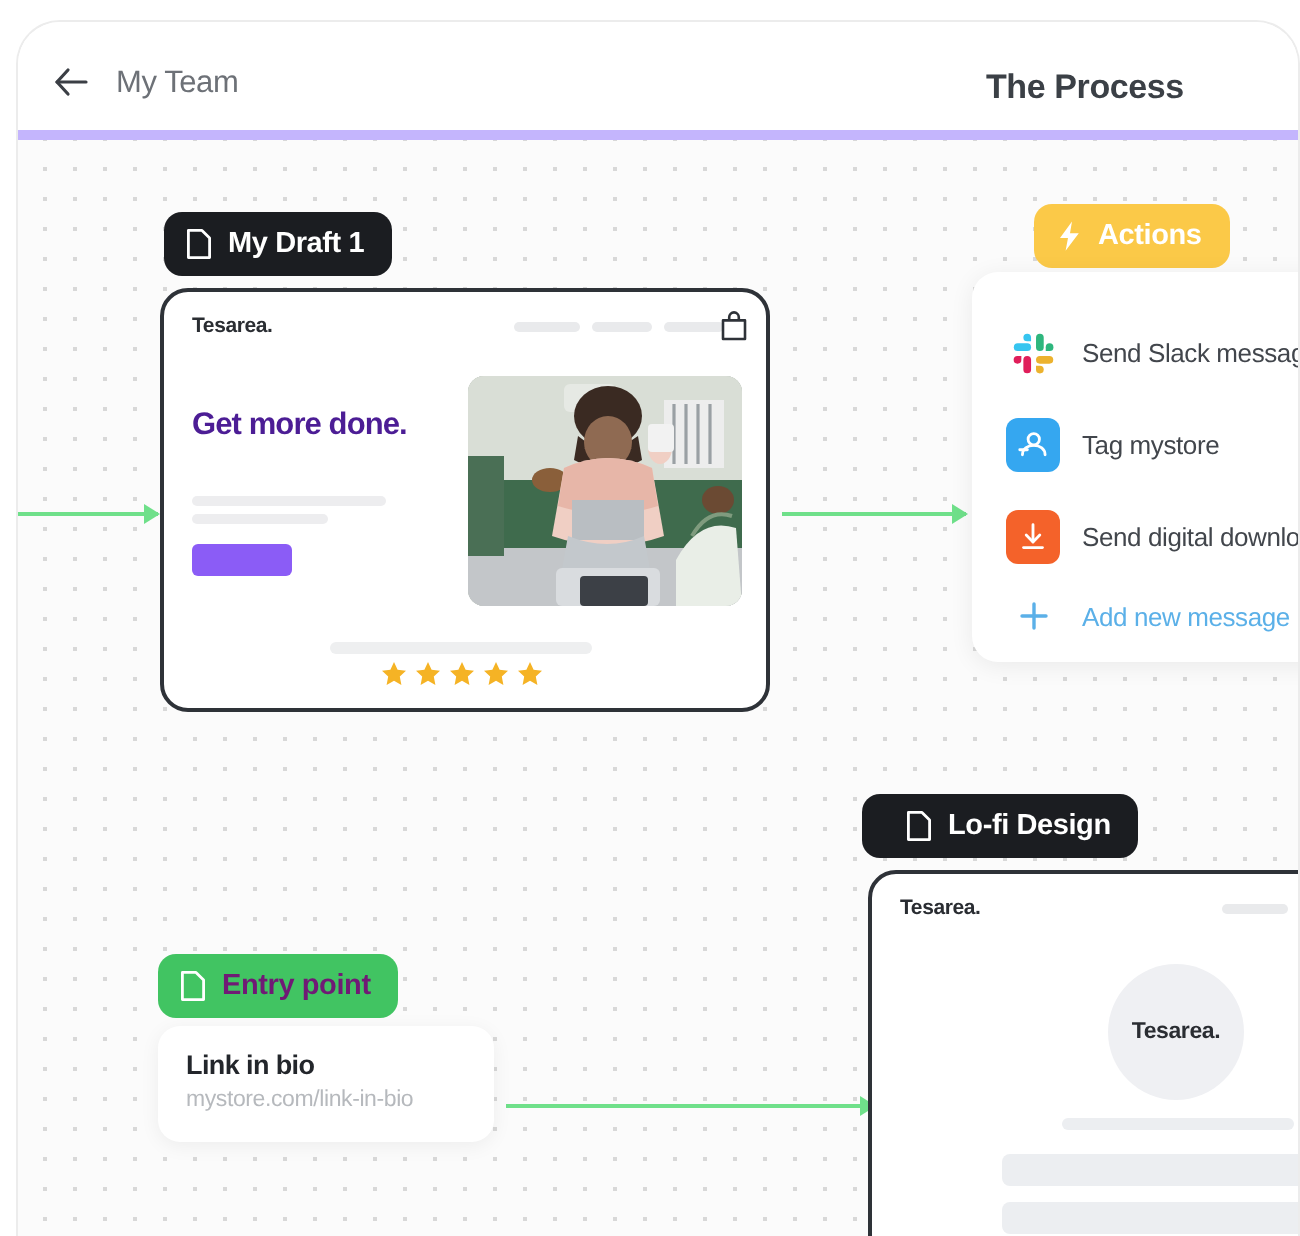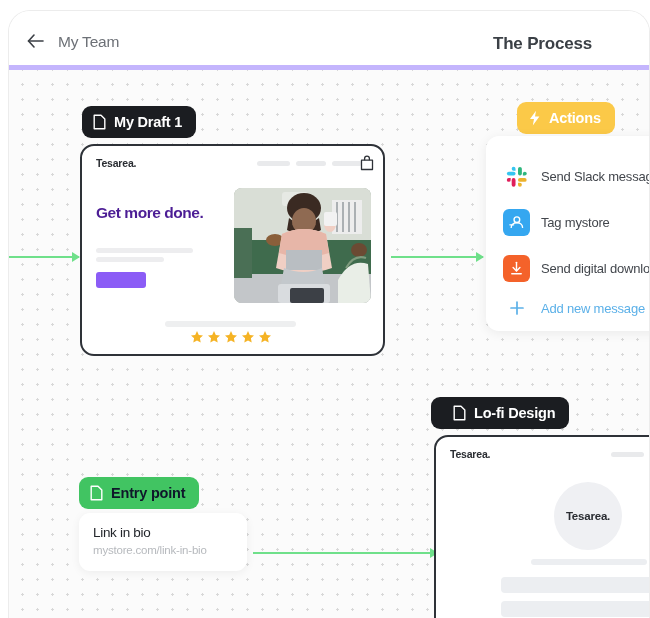--- a/index.html
+++ b/index.html
@@ -97,21 +97,21 @@
     gap: 8px;
     padding: 0 14px 0 11px;
     height: 32px;
     border-radius: 9px;
     font-size: 14.5px;
     font-weight: bold;
     letter-spacing: -0.2px;
     white-space: nowrap;
   }
   .badge-dark { background: #1b1d21; color: #ffffff; }
-  .badge-green { background: #41c462; color: #0f172a; }
+  .badge-green { background: #41c462; color: #701a75; }
   .badge-yellow { background: #fbc948; color: #ffffff; }
 
   #badge-draft   { left: 73px;  top: 36px; }
   #badge-entry   { left: 70px;  top: 407px; }
   #badge-lofi    { left: 422px; top: 327px; padding-left: 22px; }
   #badge-actions { left: 477px; top: 32px; margin-left: 31px; }
 
   .badge-icon { display: flex; align-items: center; }
   .badge-icon svg { display: block; }
 
@@ -212,21 +212,21 @@
     width: 168px;
     height: 58px;
     background: #ffffff;
     border-radius: 11px;
     box-shadow: 0 2px 10px rgba(0,0,0,0.06);
   }
   .entry-title {
     position: absolute;
     left: 14px; top: 12px;
     font-size: 13.5px;
-    font-weight: normal;
+    font-weight: bold;
     color: #23262b;
     letter-spacing: -0.3px;
   }
   .entry-url {
     position: absolute;
     left: 14px; top: 31px;
     font-size: 11.5px;
     color: #b6b9bd;
     letter-spacing: -0.2px;
     text-align: right;

